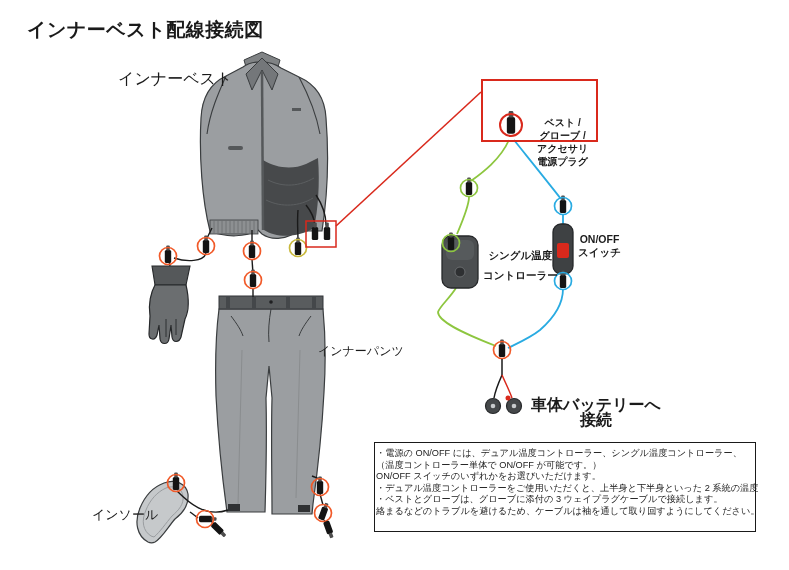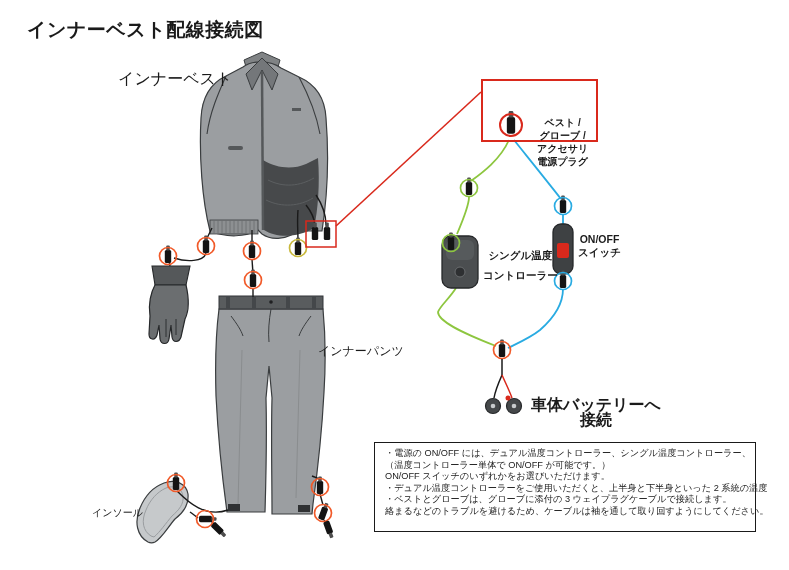--- a/index.html
+++ b/index.html
@@ -4,29 +4,29 @@
 <style>
   html,body{margin:0;padding:0;background:#ffffff;}
   body{width:789px;height:570px;position:relative;overflow:hidden;
        font-family:"Liberation Sans","DejaVu Sans",sans-serif;color:#1a1a1a;}
   #scene{position:absolute;left:0;top:0;z-index:1;}
   .label{position:absolute;z-index:3;text-align:center;}
   .pre{white-space:pre-line;}
   .title{left:27px;top:17px;font-size:19px;font-weight:bold;letter-spacing:.5px;}
   .vest-label{left:118px;top:69px;font-size:16px;font-family:Liberation Mono, monospace;}
   .pants-label{left:318px;top:343px;font-size:12px;}
-  .insole-label{left:92px;top:506px;font-size:10px;}
+  .insole-label{left:92px;top:506px;font-size:13px;}
   .plugbox{position:absolute;left:481px;top:79px;width:117px;height:63px;
            border:2px solid #d9291c;box-sizing:border-box;z-index:2;background:transparent;}
   .plugbox-label{left:537px;top:80px;font-size:10px;font-weight:bold;line-height:13px;margin-top:36px;}
   .controller-label{left:483px;top:245px;font-size:10.5px;font-weight:bold;line-height:20px;}
   .switch-label{left:578px;top:233px;font-size:10.5px;font-weight:bold;line-height:13px;}
   .battery-label{left:531px;top:397px;font-size:16px;font-weight:bold;line-height:15px;}
   .notes{position:absolute;left:374px;top:442px;width:382px;height:90px;
-         border:1px solid #1a1a1a;box-sizing:border-box;padding:5px 10px;z-index:3;}
+         border:1px solid #1a1a1a;box-sizing:border-box;padding:5px 1px;z-index:3;}
   .notes .line{font-size:9.2px;line-height:11.6px;white-space:nowrap;}
 </style>
 </head>
 <body>
 
 <svg id="scene" width="789" height="570" viewBox="0 0 789 570">
   <defs>
     <g id="plug">
       <rect x="-3.2" y="-7" width="6.4" height="13" rx="1.6" fill="#141414"></rect>
       <rect x="-1.8" y="-11.5" width="3.6" height="5" rx="1" fill="#4d4d4d"></rect>

